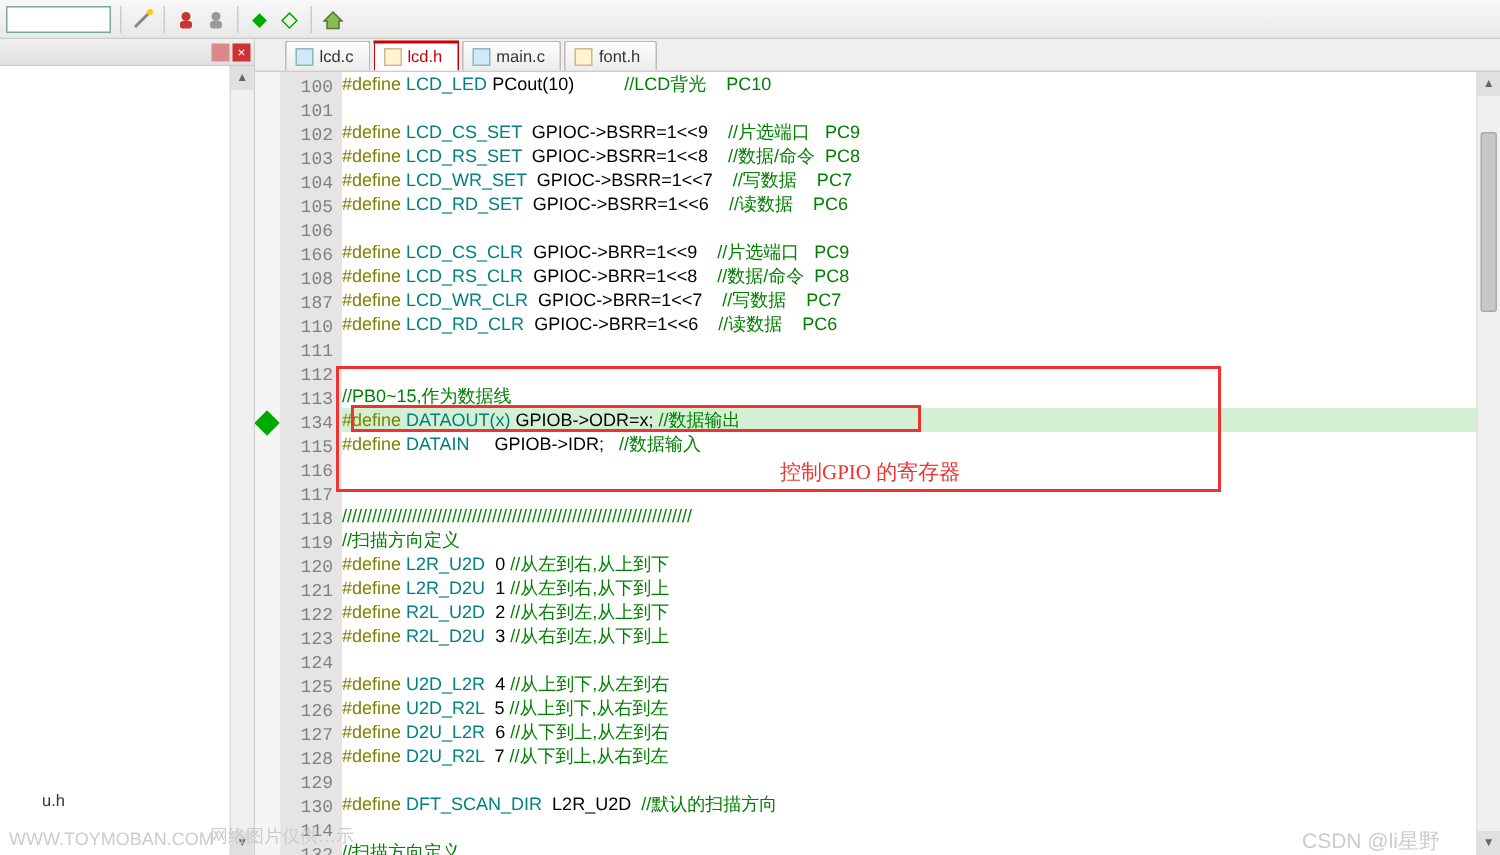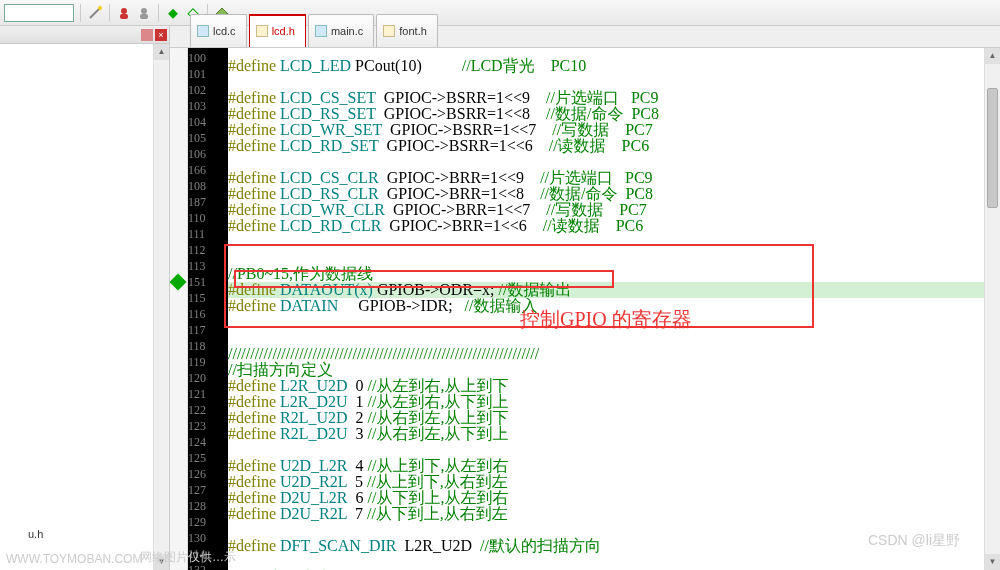--- a/index.html
+++ b/index.html
@@ -11,45 +11,45 @@
 .main { display: flex; height: 544px; }
 .leftpane { width: 170px; border-right: 1px solid #ccc; background: #fff; position: relative; }
 .leftpane .hdr { height: 18px; background: linear-gradient(#f0f0f0,#e0e0e0); border-bottom: 1px solid #ccc; display: flex; justify-content: flex-end; align-items: center; padding-right: 2px; gap: 2px; }
 .pin { width: 12px; height: 12px; background: #d88; }
 .xbtn { width: 12px; height: 12px; background: #c33; color: #fff; font-size: 9px; line-height: 12px; text-align: center; }
 .leftscroll { position: absolute; right: 0; top: 18px; bottom: 0; width: 16px; background: #f0f0f0; border-left: 1px solid #ddd; }
 .leftscroll .arr { height: 16px; background: #e0e0e0; text-align: center; font-size: 8px; line-height: 16px; color: #666; }
 .leftfile { position: absolute; left: 4px; bottom: 30px; color: #333; font-size: 11px; padding-left: 24px; }
 .editor { flex: 1; display: flex; flex-direction: column; position: relative; }
 .tabbar { height: 22px; background: #efefef; border-bottom: 1px solid #ccc; display: flex; align-items: flex-end; padding-left: 20px; gap: 2px; }
-.tab { height: 33px; padding: 0 10px 0 6px; border: 1px solid #bbb; border-bottom: none; background: linear-gradient(#fdfdfd,#ececec); border-radius: 2px 2px 0 0; display: flex; align-items: center; gap: 4px; font-size: 11px; color: #333; position: relative; }
+.tab { height: 20px; padding: 0 10px 0 6px; border: 1px solid #bbb; border-bottom: none; background: linear-gradient(#fdfdfd,#ececec); border-radius: 2px 2px 0 0; display: flex; align-items: center; gap: 4px; font-size: 11px; color: #333; position: relative; }
 .tab.active { background: #fff; border-color: #c00; color: #c00; font-weight: normal; }
 .tab.active::before { content:''; position:absolute; left:-1px; right:-1px; top:-1px; height:2px; background:#c00; }
 .tab .ficon { width: 12px; height: 12px; }
 .ico-c { background: #d0e8f8; border: 1px solid #8bb; }
 .ico-h { background: #fff3d0; border: 1px solid #cb8; }
 .codearea { flex: 1; display: flex; overflow: hidden; position: relative; background: #fff; }
 .margin { width: 18px; background: #f5f5f5; border-right: 1px solid #e0e0e0; }
-.gutter { width: 40px; background: #000000; text-align: left; padding-right: 6px; color: #808080; font-family: Liberation Serif, serif; font-size: 12px; line-height: 16px; padding-top: 2px; }
-.code { flex: 1; font-family: Liberation Serif, serif; font-size: 16px; line-height: 16px; padding-top: 10px; white-space: pre; color: #000; position: relative; }
+.gutter { width: 40px; background: #e5e5e5; text-align: right; padding-right: 6px; color: #808080; font-family: Liberation Mono, monospace; font-size: 12px; line-height: 16px; padding-top: 2px; }
+.code { flex: 1; font-family: Liberation Sans, sans-serif; font-size: 12px; line-height: 16px; padding-top: 0; white-space: pre; color: #000; position: relative; }
 .line { height: 16px; }
 .kw-pp { color: #808000; }
 .kw-def { color: #008080; }
 .comment { color: #008000; }
 .hl-line { background: #d4f0d4; }
 .redbox { position: absolute; border: 2px solid #e33; pointer-events: none; }
-.annot { position: absolute; color: #e33; font-size: 20px; font-family: "Microsoft YaHei"; }
+.annot { position: absolute; color: #e33; font-size: 14px; font-family: "Microsoft YaHei"; }
 .vscroll { position: absolute; right: 0; top: 22px; bottom: 0; width: 16px; background: #f0f0f0; border-left: 1px solid #ddd; }
 .vscroll .arr { height: 16px; background: #e0e0e0; text-align: center; font-size: 8px; line-height: 16px; color: #666; }
 .vscroll .thumb { position: absolute; left: 2px; right: 2px; top: 40px; height: 120px; background: #c8c8c8; border: 1px solid #aaa; border-radius: 2px; }
 .bp { position: absolute; left: 2px; width: 12px; height: 12px; background: #0a0; transform: rotate(45deg); }
 .wm { position: absolute; color: #ccc; font-size: 12px; pointer-events: none; }
 .wm1 { left: 6px; bottom: 4px; margin-top: 20px; }
 .wm2 { left: 140px; bottom: 4px; }
-.wm3 { right: 40px; bottom: 20px; font-size: 14px; }
+.wm3 { right: 40px; bottom: 0; font-size: 14px; }
 </style>
 </head>
 <body>
 
 <div class="toolbar">
   <div class="combo"></div>
   <span class="sep"></span>
   <span class="ticon">
       <svg width="14" height="14">
         <line x1="2" y1="12" x2="12" y2="2" stroke="#888" stroke-width="2"></line>
@@ -132,21 +132,21 @@
           <div class="line">104</div>
           <div class="line">105</div>
           <div class="line">106</div>
           <div class="line">166</div>
           <div class="line">108</div>
           <div class="line">187</div>
           <div class="line">110</div>
           <div class="line">111</div>
           <div class="line">112</div>
           <div class="line">113</div>
-          <div class="line">151</div>
+          <div class="line">134</div>
           <div class="line">115</div>
           <div class="line">116</div>
           <div class="line">117</div>
           <div class="line">118</div>
           <div class="line">119</div>
           <div class="line">120</div>
           <div class="line">121</div>
           <div class="line">122</div>
           <div class="line">123</div>
           <div class="line">124</div>

